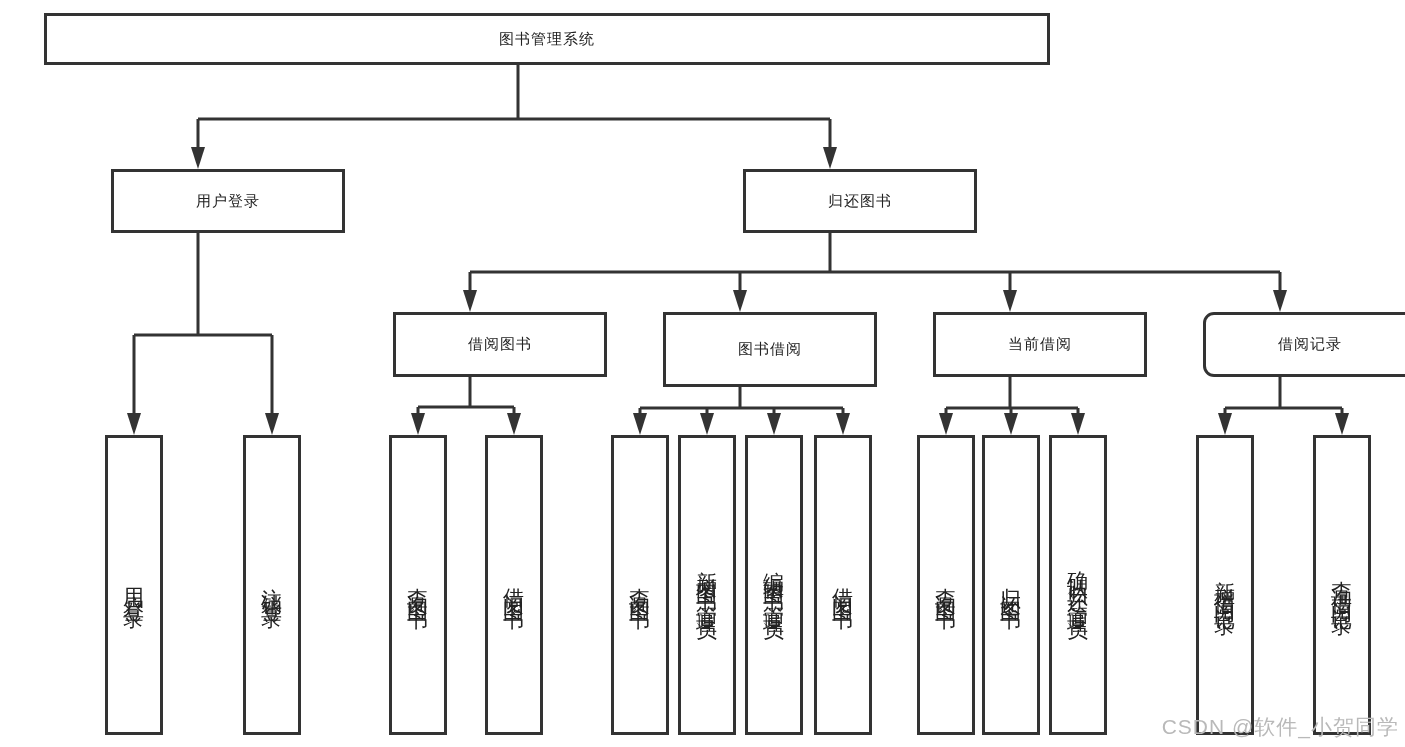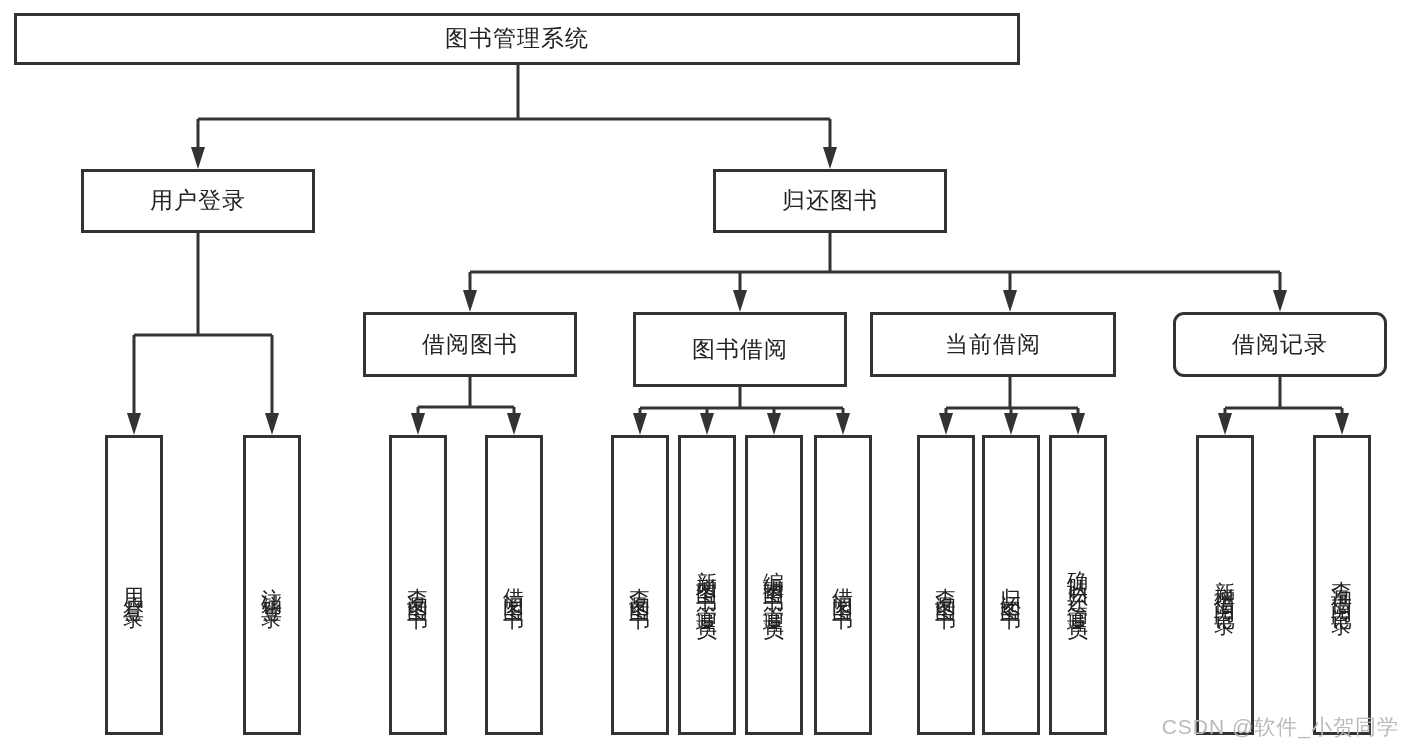--- a/index.html
+++ b/index.html
@@ -26,24 +26,25 @@
     background:#ffffff;
     border:3px solid #333333;
     color:#222222;
     display:flex;
     align-items:center;
     justify-content:center;
     z-index:2;
     text-align:center;
   }
   .h-node{
-    font-size:23px;
+    font-size:15px;
     letter-spacing:1px;
     line-height:1.1;
     white-space:nowrap;
+    margin-left:30px;
   }
   .leaf{
     writing-mode:vertical-rl;
     text-orientation:mixed;
     font-size:21px;
     letter-spacing:7px;
     line-height:1;
   }
   .watermark{
     position:absolute;
@@ -101,21 +102,21 @@
     </g>
   </svg>
 
   <div class="node h-node" style="left:14px;top:13px;width:1006px;height:52px;">图书管理系统</div>
 
   <div class="node h-node" style="left:81px;top:169px;width:234px;height:64px;">用户登录</div>
   <div class="node h-node" style="left:713px;top:169px;width:234px;height:64px;">归还图书</div>
 
   <div class="node h-node" style="left:363px;top:312px;width:214px;height:65px;">借阅图书</div>
   <div class="node h-node" style="left:633px;top:312px;width:214px;height:75px;">图书借阅</div>
-  <div class="node h-node" style="left:870px;top:312px;width:246px;height:65px;">当前借阅</div>
+  <div class="node h-node" style="left:903px;top:312px;width:214px;height:65px;">当前借阅</div>
   <div class="node h-node" style="left:1173px;top:312px;width:214px;height:65px;border-radius:11px;">借阅记录</div>
 
   <div class="node leaf" style="left:105px;top:435px;width:58px;height:300px;">用户登录</div>
   <div class="node leaf" style="left:243px;top:435px;width:58px;height:300px;">注销登录</div>
 
   <div class="node leaf" style="left:389px;top:435px;width:58px;height:300px;">查询图书</div>
   <div class="node leaf" style="left:485px;top:435px;width:58px;height:300px;">借阅图书</div>
 
   <div class="node leaf" style="left:611px;top:435px;width:58px;height:300px;">查询图书</div>
   <div class="node leaf" style="left:678px;top:435px;width:58px;height:300px;">新增图书（管理员）</div>

